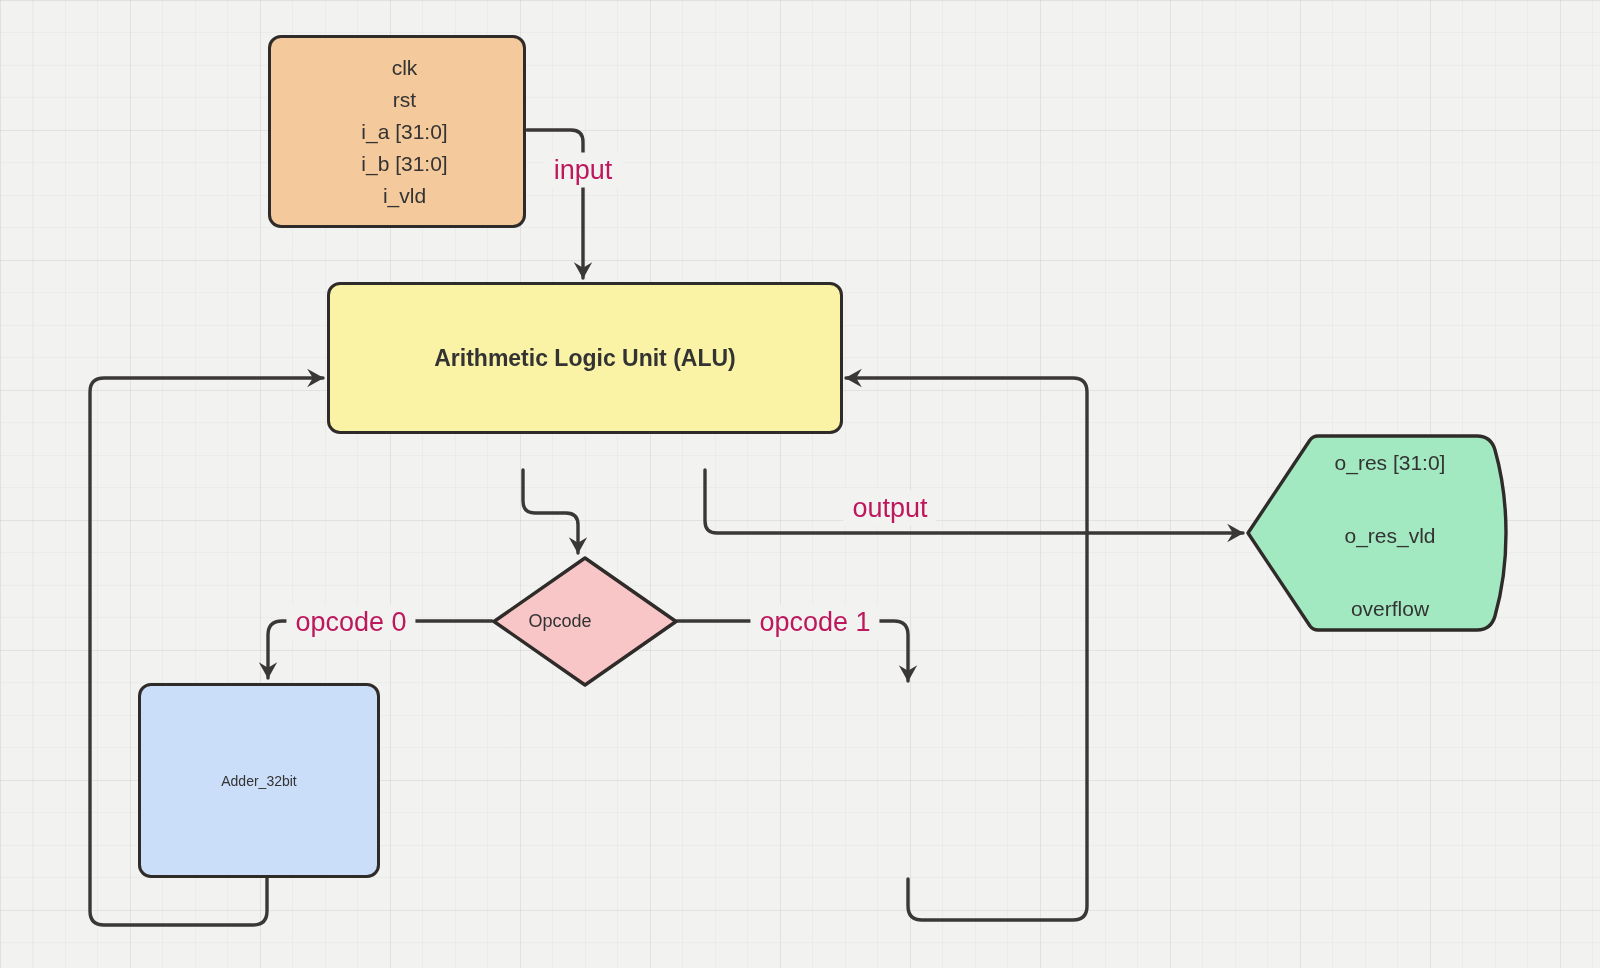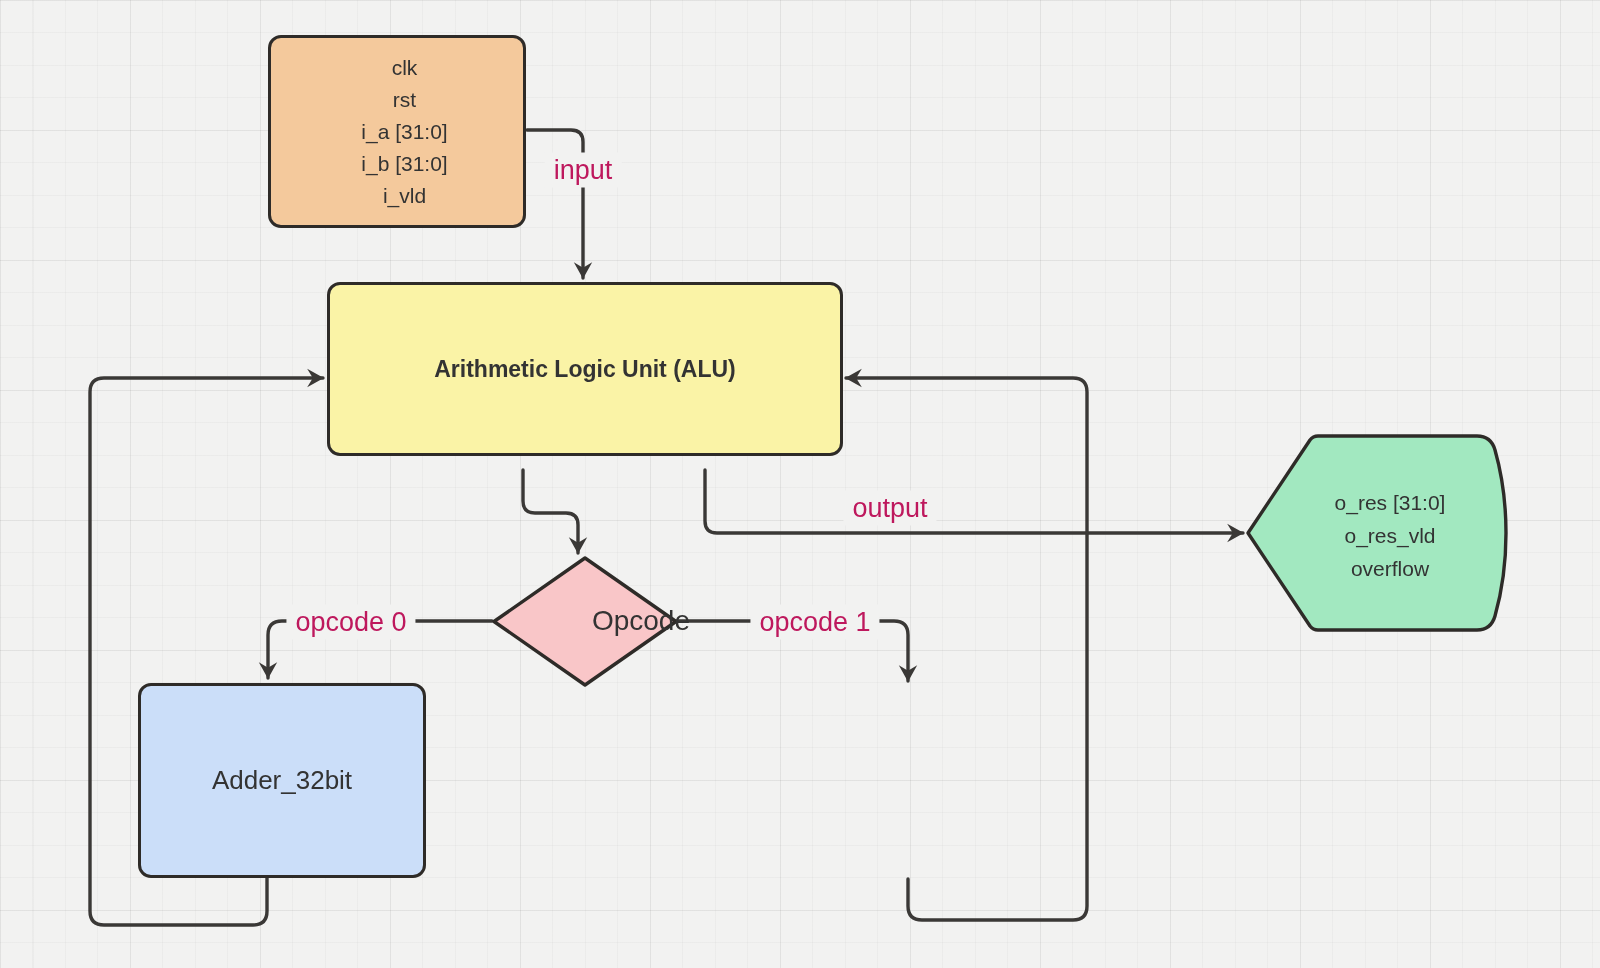--- a/index.html
+++ b/index.html
@@ -17,28 +17,28 @@
   .connector{fill:none;stroke-width:3.4;stroke-linecap:round;}
   .shape-path{stroke-width:3.4;stroke-linejoin:round;}
   .node{
     position:absolute;z-index:2;
     border:3px solid #2e2b28;border-radius:13px;
     display:flex;flex-direction:column;align-items:center;justify-content:center;
     text-align:center;color:#333333;
   }
   .node-lines{font-size:21px;line-height:32px;}
   #node-inputs{left:268px;top:35px;width:258px;height:193px;}
-  #node-alu{left:327px;top:282px;width:516px;height:174px;font-size:23px;font-weight:bold;}
-  #node-adder{left:138px;top:683px;width:288px;height:195px;font-size:26px;}
+  #node-alu{left:327px;top:282px;width:516px;height:152px;font-size:23px;font-weight:bold;}
+  #node-adder{left:138px;top:683px;width:242px;height:195px;font-size:14px;}
   #node-multiplier{left:780px;top:686px;width:258px;height:193px;font-size:21px;}
   .float-label{
     position:absolute;z-index:2;color:#333333;text-align:center;
-    display:flex;flex-direction:column;align-items:center;justify-content:center;
+    display:flex;flex-direction:column;align-items:center;justify-content:center;gap:40px;
   }
-  #label-opcode{left:610px;top:621px;width:160px;height:40px;transform:translate(-50%,-50%);font-size:28px;align-items:flex-end;}
+  #label-opcode{left:560px;top:621px;width:160px;height:40px;transform:translate(-50%,-50%);font-size:18px;}
   #label-outputs{left:1390px;top:535px;width:220px;height:140px;transform:translate(-50%,-50%);font-size:21px;line-height:33px;}
   .edge-label{
     position:absolute;z-index:3;background:#f2f2f1;color:#be185d;
     font-size:27px;padding:2px 9px;white-space:nowrap;
     transform:translate(-50%,-50%);
   }
   #edge-label-input{left:583px;top:170px;}
   #edge-label-output{left:890px;top:508px;}
   #edge-label-opcode0{left:351px;top:622px;text-align:right;}
   #edge-label-opcode1{left:815px;top:622px;}

